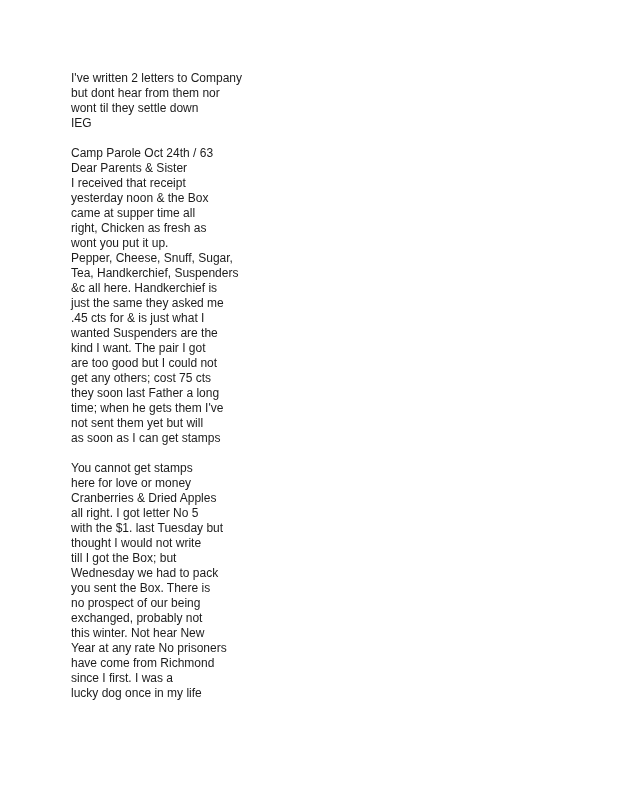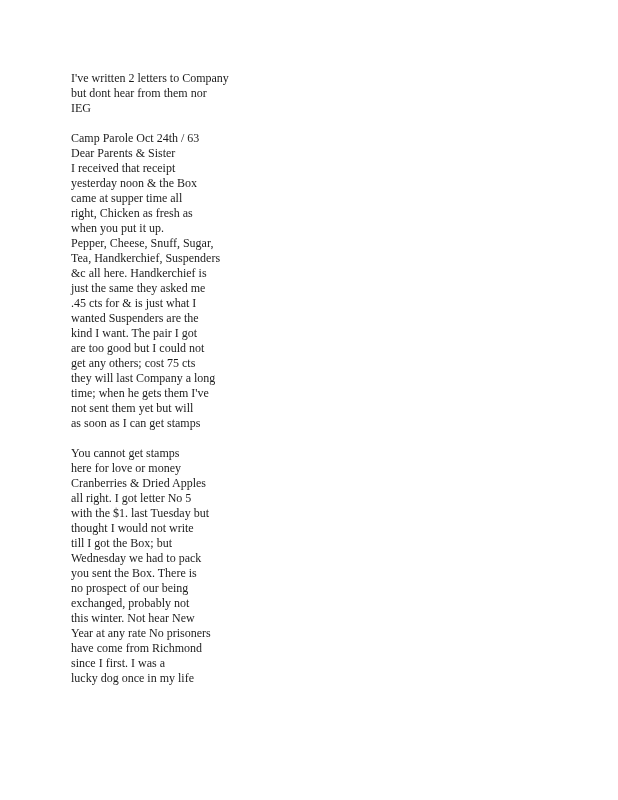--- a/index.html
+++ b/index.html
@@ -15,21 +15,21 @@
     height: 800px;
     background: var(--bg-color);
     overflow: hidden;
   }
   .page {
     box-sizing: border-box;
     width: 488px;
     height: 800px;
     background: var(--bg-color);
     padding: 71px 40px 16px 71px;
-    font-family: Liberation Serif, serif;
+    font-family: Liberation Sans, sans-serif;
     font-size: 12px;
     line-height: 15px;
     color: var(--text-color);
     -webkit-font-smoothing: antialiased;
   }
   .para {
     margin: 0 0 15px 0;
   }
   .para:last-child {
     margin-bottom: 8px;
@@ -43,41 +43,42 @@
   }
 </style>
 </head>
 <body>
 
 <div class="page">
 
   <div class="para">
     <div class="line">I've written 2 letters to Company</div>
     <div class="line">but dont hear from them nor</div>
+    <div class="line">wont til they settle down</div>
     <div class="line">IEG</div>
   </div>
 
   <div class="para">
     <div class="line">Camp Parole Oct 24th / 63</div>
     <div class="line">Dear Parents &amp; Sister</div>
     <div class="line">I received that receipt</div>
     <div class="line">yesterday noon &amp; the Box</div>
     <div class="line">came at supper time all</div>
     <div class="line">right, Chicken as fresh as</div>
-    <div class="line">when you put it up.</div>
+    <div class="line">wont you put it up.</div>
     <div class="line">Pepper, Cheese, Snuff, Sugar,</div>
     <div class="line">Tea, Handkerchief, Suspenders</div>
     <div class="line">&amp;c all here. Handkerchief is</div>
     <div class="line">just the same they asked me</div>
     <div class="line">.45 cts for &amp; is just what I</div>
     <div class="line">wanted Suspenders are the</div>
     <div class="line">kind I want. The pair I got</div>
     <div class="line">are too good but I could not</div>
     <div class="line">get any others; cost 75 cts</div>
-    <div class="line">they will last Company a long</div>
+    <div class="line">they soon last Father a long</div>
     <div class="line">time; when he gets them I've</div>
     <div class="line">not sent them yet but will</div>
     <div class="line">as soon as I can get stamps</div>
   </div>
 
   <div class="para">
     <div class="line">You cannot get stamps</div>
     <div class="line">here for love or money</div>
     <div class="line">Cranberries &amp; Dried Apples</div>
     <div class="line">all right. I got letter No 5</div>

